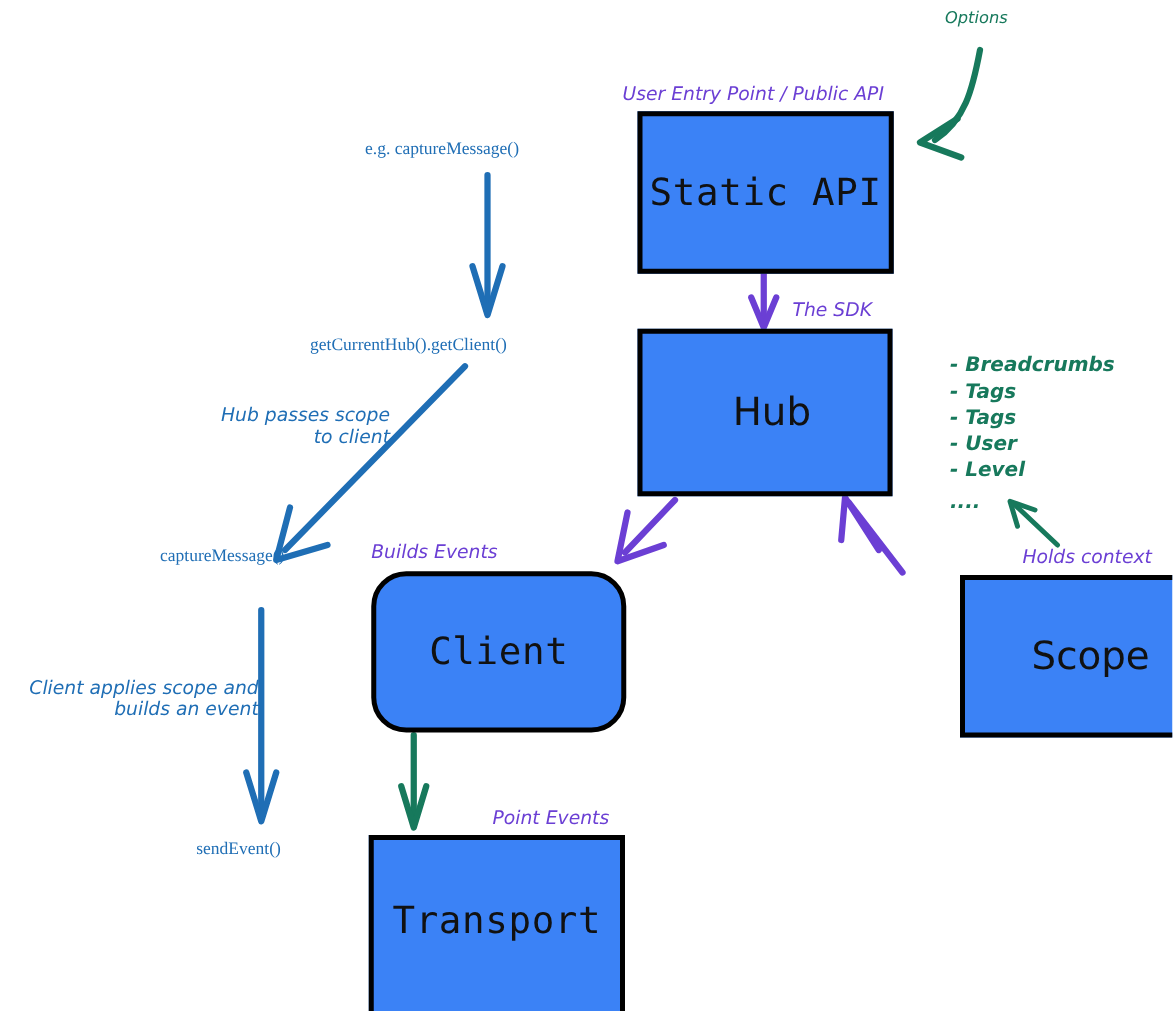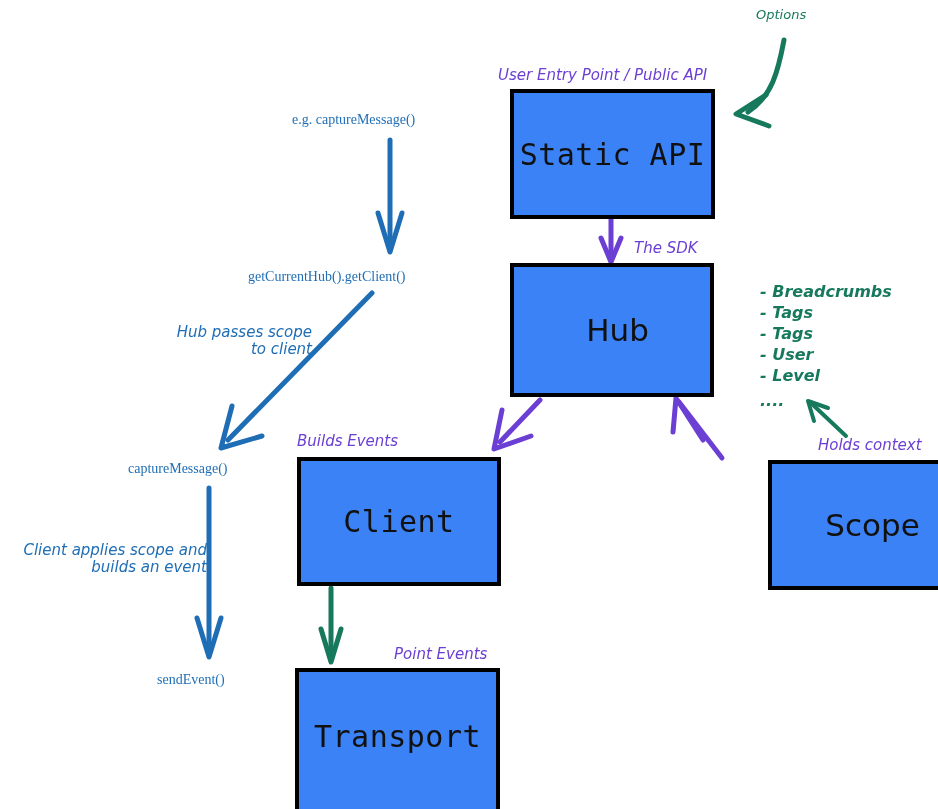--- a/index.html
+++ b/index.html
@@ -140,21 +140,21 @@
   </svg>
 
   <div class="node-box" style="left:510px; top:89px; width:205px; height:130px;">
     <span class="node-label">Static API</span>
   </div>
 
   <div class="node-box" style="left:510px; top:263px; width:204px; height:134px;padding-left:11px;">
     <span class="node-label sans">Hub</span>
   </div>
 
-  <div class="node-box" style="left:297px; top:457px; width:204px; height:129px;">
+  <div class="node-box" style="left:297px; top:457px; width:204px; height:129px;border-radius:28px;">
     <span class="node-label">Client</span>
   </div>
 
   <div class="node-box" style="left:768px; top:460px; width:209px; height:130px;">
     <span class="node-label sans">Scope</span>
   </div>
 
   <div class="node-box" style="left:295px; top:668px; width:205px; height:145px;">
     <span class="node-label" style="margin-top:-8px;">Transport</span>
   </div>
@@ -173,21 +173,21 @@
 
   <div class="ann ann-blue-mono" style="left:292px; top:112px;">e.g. captureMessage()</div>
 
   <div class="ann ann-blue-mono" style="left:248px; top:269px;">getCurrentHub().getClient()</div>
 
   <div class="ann ann-blue-hand" style="left:164px; top:324px; width:148px;">
     <div>Hub passes scope</div>
     <div>to client</div>
   </div>
 
-  <div class="ann ann-blue-mono" style="left:128px; top:461px;">captureMessage()</div>
+  <div class="ann ann-blue-mono" style="left:128px; top:438px;">captureMessage()</div>
 
   <div class="ann ann-blue-hand" style="left:7px; top:542px; width:200px;">
     <div>Client applies scope and</div>
     <div>builds an event</div>
   </div>
 
   <div class="ann ann-blue-mono" style="left:157px; top:672px;">sendEvent()</div>
 
   <div class="ctx-list" style="left:760px; top:281px;font-weight:bold;">
     <div class="ctx-item">- Breadcrumbs</div>

